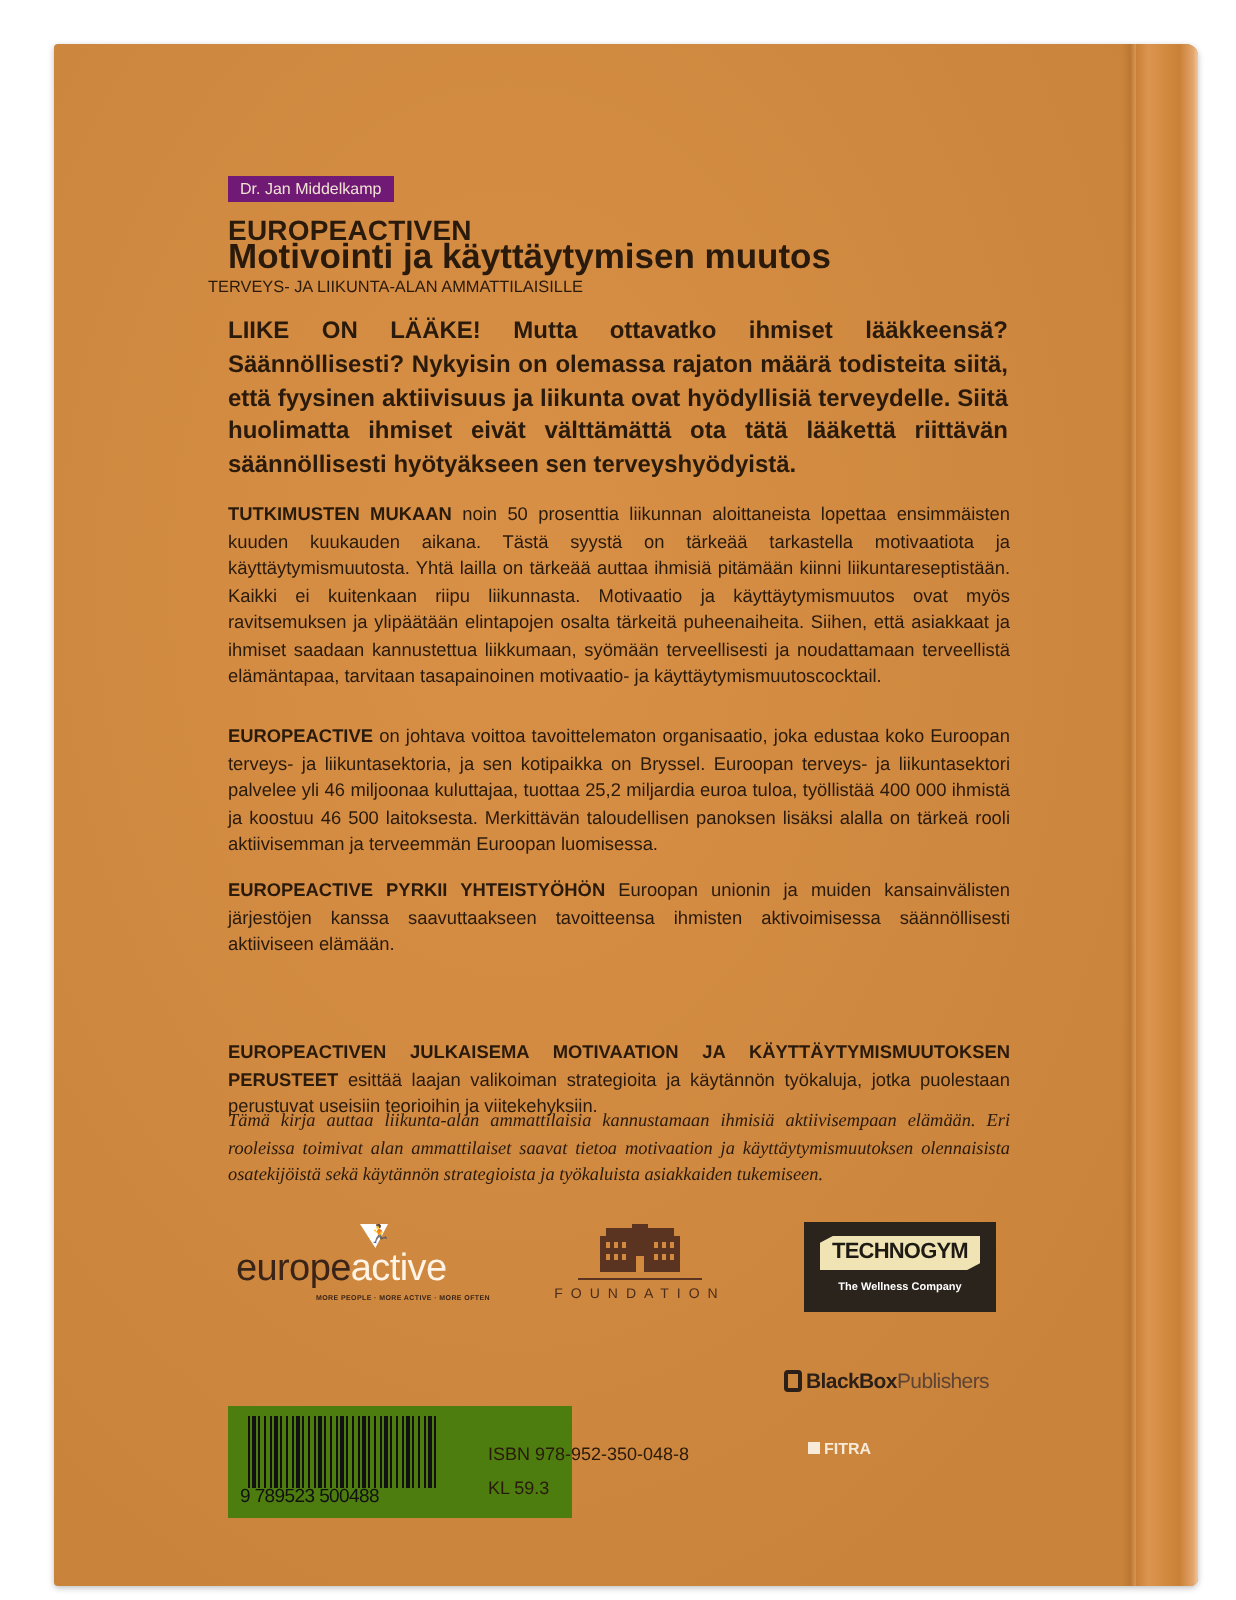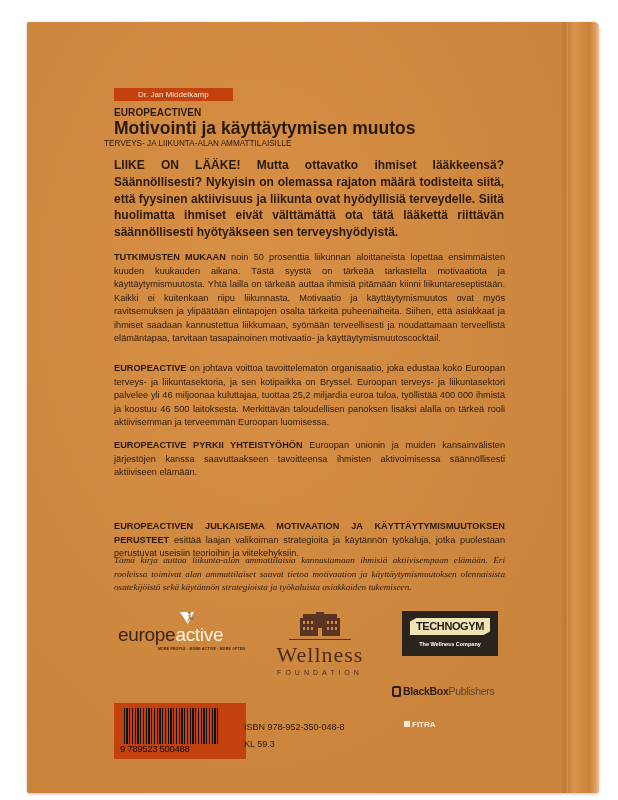--- a/index.html
+++ b/index.html
@@ -8,23 +8,23 @@
   .book { position:absolute; left:27px; top:22px; width:572px; height:771px;
           background:#d48a3e; border-radius:2px 6px 4px 2px;
           box-shadow: 0 1px 3px rgba(0,0,0,0.25); }
   .book::before { content:""; position:absolute; inset:0;
           background: radial-gradient(ellipse at 40% 35%, rgba(255,200,140,0.10), rgba(0,0,0,0.05) 80%); border-radius:inherit; }
   .spine { position:absolute; left:541px; top:0; width:31px; height:100%;
            background: linear-gradient(90deg, #c97f36 0%, #dc9550 20%, #d38b42 45%, #c98037 70%, #e3a56a 92%, #f2c79f 100%);
            border-radius:0 6px 4px 0; }
   .spine-groove { position:absolute; left:534px; top:0; width:7px; height:100%;
            background: linear-gradient(90deg, rgba(0,0,0,0) 0%, rgba(120,60,10,0.18) 60%, rgba(255,210,160,0.25) 100%); }
-  .author { position:absolute; left:114px; top:88px; background:#c2410c; color:#f0e3d3;
-            font-size:8px; padding:2px 24px; }
-  .series { position:absolute; left:114px; top:107px; font-size:10px; font-weight:bold; letter-spacing:0.1px;text-align:center; }
+  .author { position:absolute; left:114px; top:88px; background:#701a75; color:#f0e3d3;
+            font-size:8px; padding:2px 6px; }
+  .series { position:absolute; left:114px; top:107px; font-size:14px; font-weight:bold; letter-spacing:0.1px;text-align:center; }
   .title { position:absolute; left:114px; top:118px; font-size:17.5px; font-weight:bold; white-space:nowrap; }
   .subtitle { position:absolute; left:104px; top:139px; font-size:8.2px; }
   .lead { position:absolute; left:114px; top:157px; width:390px; font-size:12px; font-weight:bold;
           line-height:16.8px; text-align:justify; }
   .lead b { font-weight:900; }
   .para { position:absolute; left:114px; width:391px; font-size:9.2px; line-height:13.5px; text-align:justify; }
   .para b { font-weight:bold; }
   .p1 { top:251px; } .p2 { top:362px; } .p3 { top:439px; } .p4 { top:489px;margin-top:31px; }
   .p5 { top:554px; font-style:italic;font-family:Liberation Serif, serif; }
   .logo-ea { position:absolute; left:118px; top:610px; width:130px; height:40px; }
@@ -42,21 +42,21 @@
   .tg-badge { position:absolute; left:8px; top:7px; width:80px; height:17px; background:#f1e4b4;
               clip-path:polygon(0 20%, 8% 0, 100% 0, 100% 80%, 92% 100%, 0 100%);
               font-weight:bold; font-size:11px; color:#1e1a14; text-align:center; line-height:17px; letter-spacing:-0.4px; }
   .tg-sub { position:absolute; left:0; top:30px; width:100%; text-align:center; color:#ffffff; font-size:5.5px; font-weight:bold; }
   .logo-bb { position:absolute; left:392px; top:685px; font-size:10.5px; color:#2b1f17; white-space:nowrap; }
   .logo-bb .bb-icon { display:inline-block; width:9px; height:11px; border:2px solid #2b1f17; border-radius:2px; vertical-align:-2px; margin-right:2px; box-sizing:border-box; }
   .logo-bb .bold { font-weight:bold; letter-spacing:-0.3px; }
   .logo-bb .light { color:#5e4434; letter-spacing:-0.3px; }
   .fitra { position:absolute; left:404px; top:720px; font-size:8px; font-weight:bold; color:#f7ead9; }
   .fitra .f-icon { display:inline-block; width:6px; height:6px; background:#f7ead9; margin-right:2px; vertical-align:0; }
-  .barcode { position:absolute; left:114px; top:703px; width:132px; height:56px; background:#c2410c; }
+  .barcode { position:absolute; left:114px; top:703px; width:132px; height:56px; background:#4d7c0f;padding-left:40px; }
   .bars { position:absolute; left:10px; top:5px; width:96px; height:36px;
           background: repeating-linear-gradient(90deg, #111 0 1px, transparent 1px 2px, #111 2px 4px, transparent 4px 5px, #111 5px 6px, transparent 6px 8px, #111 8px 9px, transparent 9px 11px); }
   .bar-nums { position:absolute; left:6px; top:40px; font-size:9.5px; color:#111; white-space:nowrap; letter-spacing:-0.3px; }
   .kl { position:absolute; left:244px; top:707px; font-size:9px;margin-top:32px; }
   .isbn { position:absolute; left:244px; top:722px; font-size:9px; }
 </style>
 </head>
 <body>
 
 <div class="book">
@@ -101,21 +101,20 @@
           <rect x="8" y="15" width="2" height="3"></rect>
           <rect x="12" y="15" width="2" height="3"></rect>
         <rect x="28" y="15" width="2" height="3"></rect>
           <rect x="32" y="15" width="2" height="3"></rect>
           <rect x="36" y="15" width="2" height="3"></rect>
         <rect x="19" y="16" width="4" height="8"></rect>
       </g>
     </svg>
   </div>
   <div class="wf-line"></div>
-  <div class="wf-name">Wellness</div>
   <div class="wf-sub">FOUNDATION</div>
 </div>
 
 <div class="logo-tg">
   <div class="tg-badge">TECHNOGYM</div>
   <div class="tg-sub">The Wellness Company</div>
 </div>
 
 <div class="logo-bb">
   <span class="bb-icon"></span><span class="bold">BlackBox</span><span class="light">Publishers</span>

